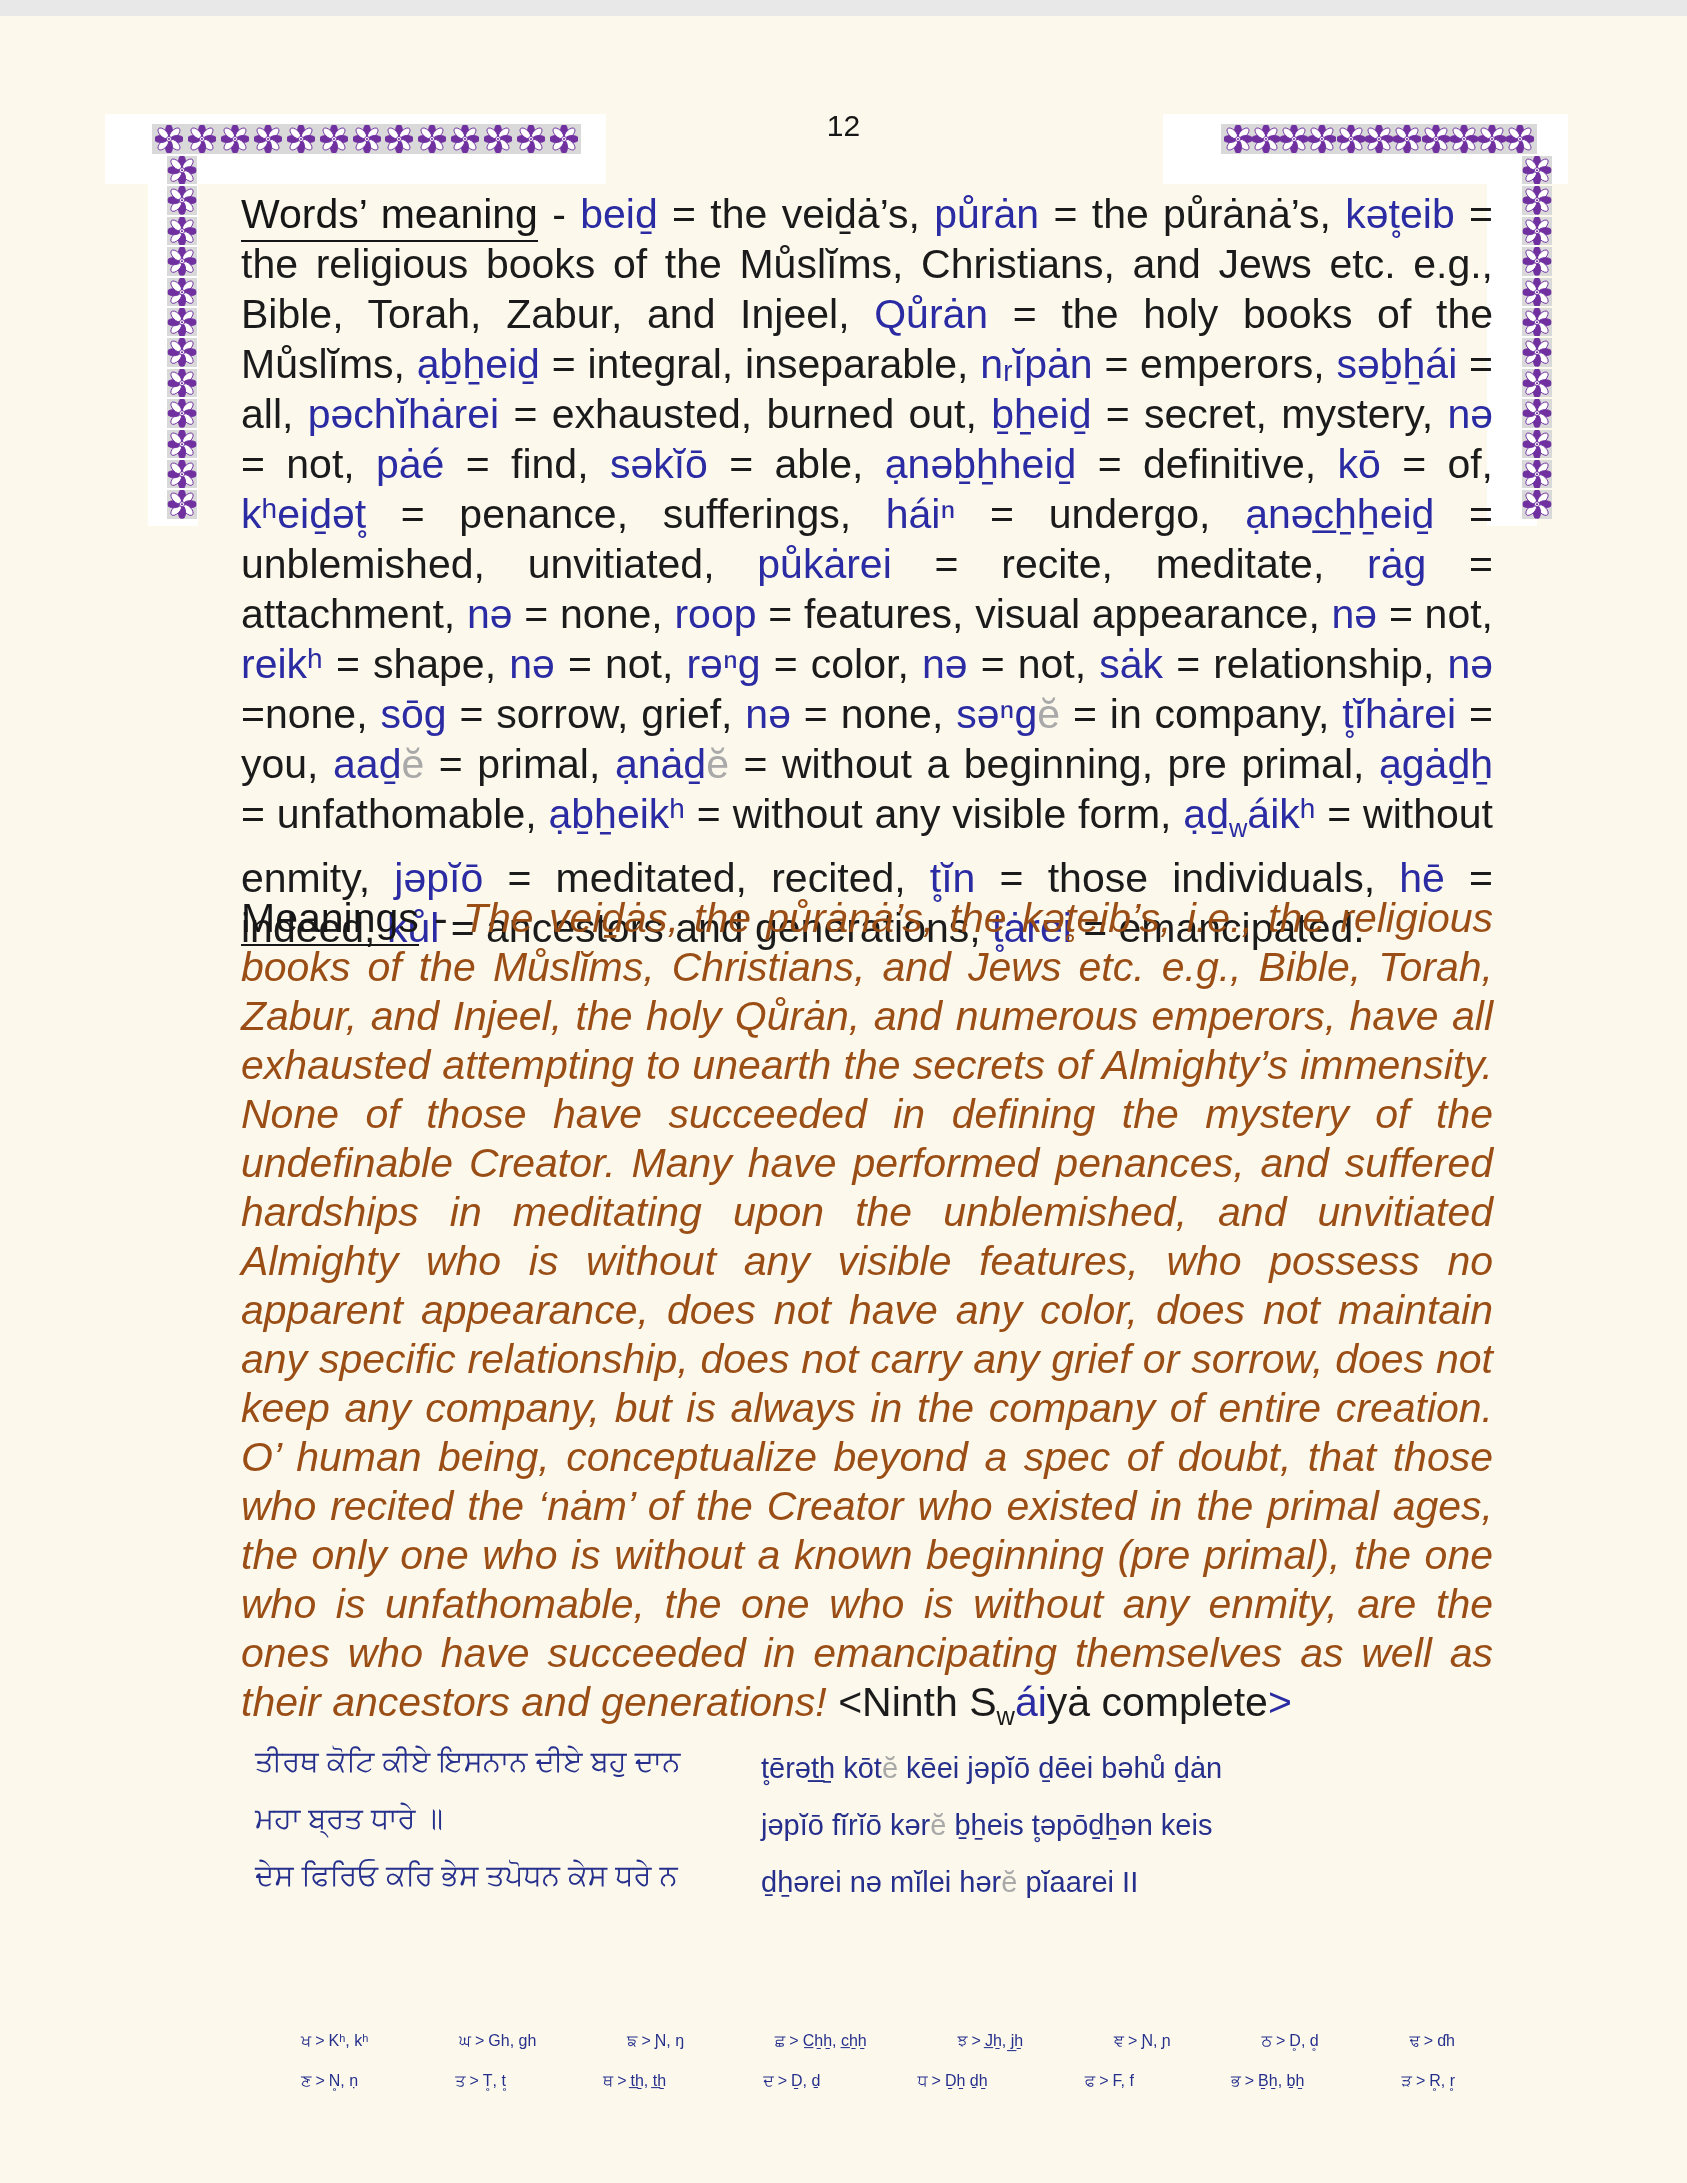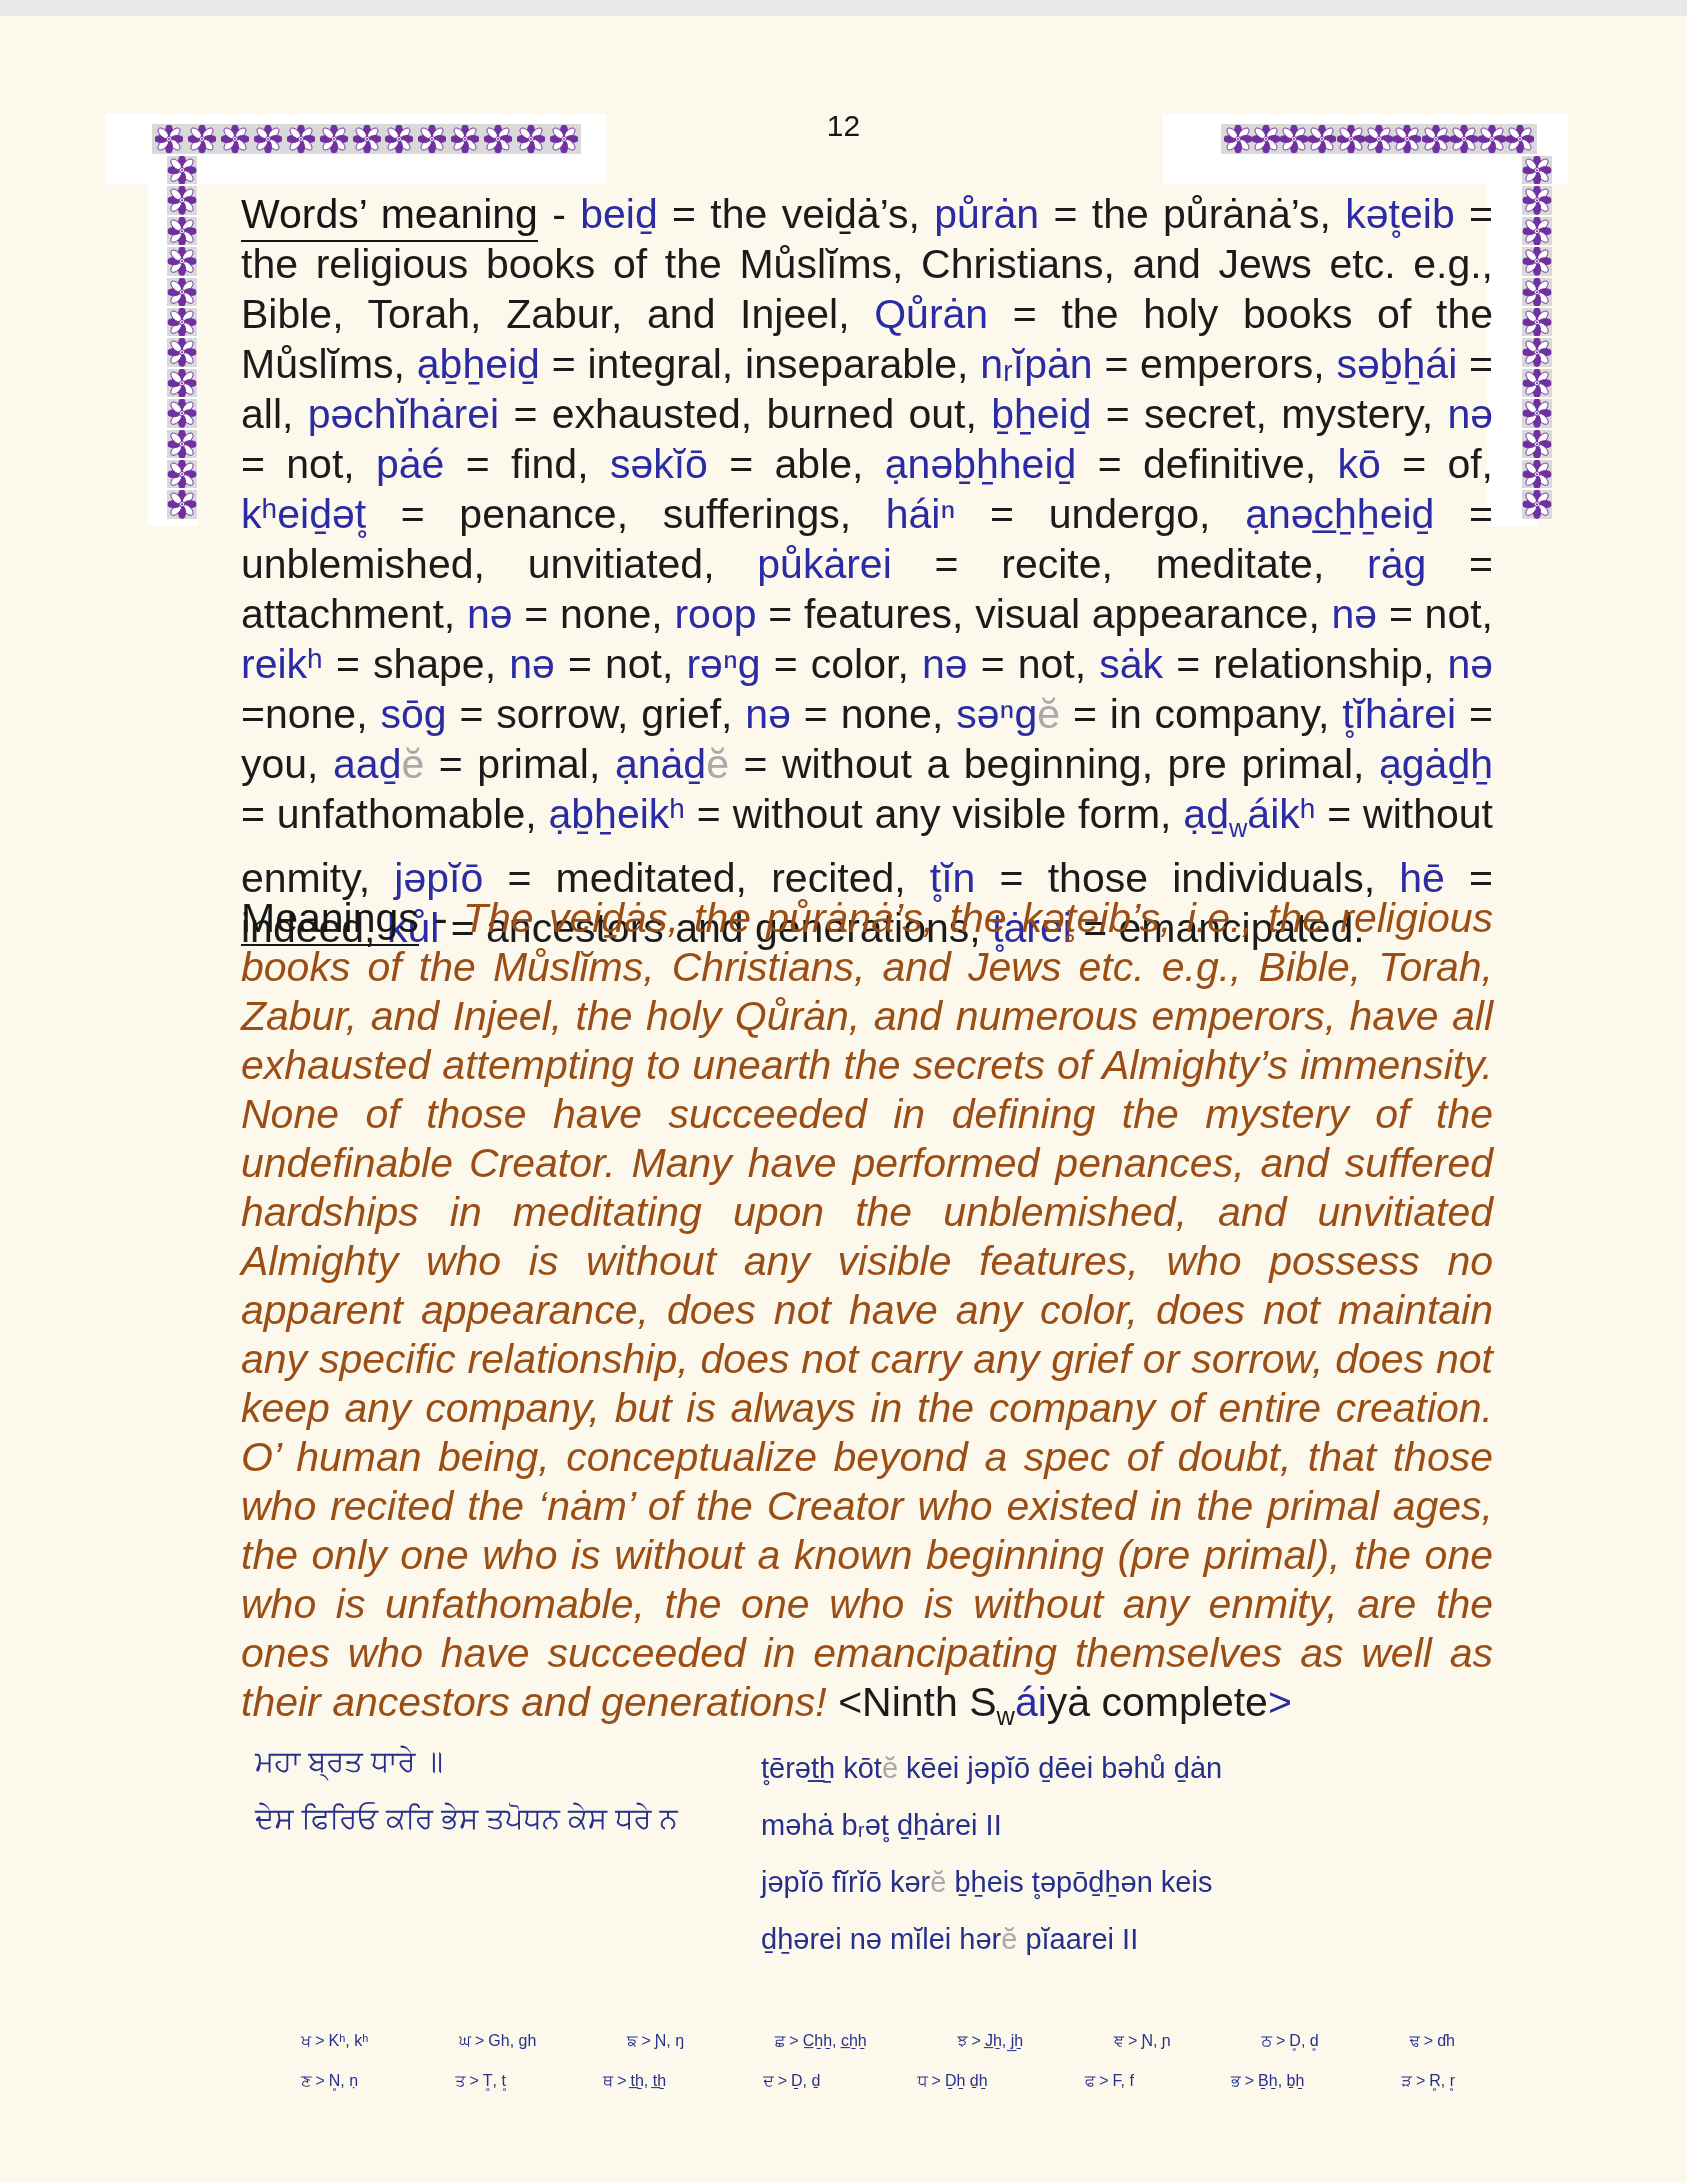--- a/index.html
+++ b/index.html
@@ -254,27 +254,27 @@
       <svg class="flower" viewBox="0 0 40 40">
         <use href="#flower-sym"></use>
       </svg>
     </div>
 
   <p class="para words"><span class="c-h">Words’ meaning</span><span class="c-k"> - </span><span class="c-b">beiḏ</span><span class="c-k"> = the veiḏȧ’s, </span><span class="c-b">půrȧn</span><span class="c-k"> = the půrȧnȧ’s, </span><span class="c-b">kət̥eib</span><span class="c-k"> = the religious books of the Můslĭms, Christians, and Jews etc. e.g., Bible, Torah, Zabur, and Injeel, </span><span class="c-b">Qůrȧn</span><span class="c-k"> = the holy books of the Můslĭms, </span><span class="c-b">ạḇẖeiḏ</span><span class="c-k"> = integral, inseparable, </span><span class="c-b">nᵣĭpȧn</span><span class="c-k"> = emperors, </span><span class="c-b">səḇẖái</span><span class="c-k"> = all, </span><span class="c-b">pəchĭhȧrei</span><span class="c-k"> = exhausted, burned out, </span><span class="c-b">ḇẖeiḏ</span><span class="c-k"> = secret, mystery, </span><span class="c-b">nə</span><span class="c-k"> = not, </span><span class="c-b">pȧé</span><span class="c-k"> = find, </span><span class="c-b">səkĭō</span><span class="c-k"> = able, </span><span class="c-b">ạnəḇẖheiḏ</span><span class="c-k"> = definitive, </span><span class="c-b">kō</span><span class="c-k"> = of, </span><span class="c-b">kʰeiḏət̥</span><span class="c-k"> = penance, sufferings, </span><span class="c-b">háiⁿ</span><span class="c-k"> = undergo, </span><span class="c-b">ạnəc̲ẖẖeiḏ</span><span class="c-k"> = unblemished, unvitiated, </span><span class="c-b">půkȧrei</span><span class="c-k"> = recite, meditate, </span><span class="c-b">rȧg</span><span class="c-k"> = attachment, </span><span class="c-b">nə</span><span class="c-k"> = none, </span><span class="c-b">roop</span><span class="c-k"> = features, visual appearance, </span><span class="c-b">nə</span><span class="c-k"> = not, </span><span class="c-b">reikʰ</span><span class="c-k"> = shape, </span><span class="c-b">nə</span><span class="c-k"> = not, </span><span class="c-b">rəⁿg</span><span class="c-k"> = color, </span><span class="c-b">nə</span><span class="c-k"> = not, </span><span class="c-b">sȧk</span><span class="c-k"> = relationship, </span><span class="c-b">nə</span><span class="c-k"> =none, </span><span class="c-b">sōg</span><span class="c-k"> = sorrow, grief, </span><span class="c-b">nə</span><span class="c-k"> = none, </span><span class="c-b">səⁿg</span><span class="c-g">ĕ</span><span class="c-k"> = in company, </span><span class="c-b">t̥ĭhȧrei</span><span class="c-k"> = you, </span><span class="c-b">aaḏ</span><span class="c-g">ĕ</span><span class="c-k"> = primal, </span><span class="c-b">ạnȧḏ</span><span class="c-g">ĕ</span><span class="c-k"> = without a beginning, pre primal, </span><span class="c-b">ạgȧḏẖ</span><span class="c-k"> = unfathomable, </span><span class="c-b">ạḇẖeikʰ</span><span class="c-k"> = without any visible form, </span><span class="c-b">ạḏ</span><span class="c-sb">w</span><span class="c-b">áikʰ</span><span class="c-k"> = without enmity, </span><span class="c-b">jəpĭō</span><span class="c-k"> = meditated, recited, </span><span class="c-b">t̥ĭn</span><span class="c-k"> = those individuals, </span><span class="c-b">hē</span><span class="c-k"> = indeed, </span><span class="c-b">kůl</span><span class="c-k"> = ancestors and generations, </span><span class="c-b">t̥ȧrei</span><span class="c-k"> = emancipated.</span></p>
 
   <p class="para meanings"><span class="c-h">Meanings</span><span class="c-k"> - </span><span class="c-i">The veiḏȧs, the půrȧnȧ’s, the kət̥eib’s, i.e., the religious books of the Můslĭms, Christians, and Jews etc. e.g., Bible, Torah, Zabur, and Injeel, the holy Qůrȧn, and numerous emperors, have all exhausted attempting to unearth the secrets of Almighty’s immensity. None of those have succeeded in defining the mystery of the undefinable Creator. Many have performed penances, and suffered hardships in meditating upon the unblemished, and unvitiated Almighty who is without any visible features, who possess no apparent appearance, does not have any color, does not maintain any specific relationship, does not carry any grief or sorrow, does not keep any company, but is always in the company of entire creation. O’ human being, conceptualize beyond a spec of doubt, that those who recited the ‘nȧm’ of the Creator who existed in the primal ages, the only one who is without a known beginning (pre primal), the one who is unfathomable, the one who is without any enmity, are the ones who have succeeded in emancipating themselves as well as their ancestors and generations! </span><span class="c-k">&lt;Ninth S</span><span class="c-sk">w</span><span class="c-b">ái</span><span class="c-k">yȧ complete</span><span class="c-b">&gt;</span></p>
 
   <div class="verse-gurmukhi">
+      <div class="vline">ਤੀਰਥ ਕੋਟਿ ਕੀਏ ਇਸਨਾਨ ਦੀਏ ਬਹੁ ਦਾਨ</div>
       <div class="vline">ਮਹਾ ਬ੍ਰਤ ਧਾਰੇ ॥</div>
       <div class="vline">ਦੇਸ ਫਿਰਿਓ ਕਰਿ ਭੇਸ ਤਪੋਧਨ ਕੇਸ ਧਰੇ ਨ</div>
     </div>
 
   <div class="verse-translit">
       <div class="vline"><span>t̥ērət̲ẖ kōt</span><span class="c-g">ĕ</span><span> kēei jəpĭō ḏēei bəhů ḏȧn</span></div>
-      <div class="vline"><span>məhȧ bᵣət̥ ḏẖȧrei II</span></div>
       <div class="vline"><span>jəpĭō fĭrĭō kər</span><span class="c-g">ĕ</span><span> ḇẖeis t̥əpōḏẖən keis</span></div>
       <div class="vline"><span>ḏẖərei nə mĭlei hər</span><span class="c-g">ĕ</span><span> pĭaarei II</span></div>
     </div>
 
   <div class="key">
     <div class="key-row">
         <span class="key-item"><span>ਖ</span><span class="key-arrow">&gt;</span><span>Kʰ, kʰ</span></span>
         <span class="key-item"><span>ਘ</span><span class="key-arrow">&gt;</span><span>Gh, gh</span></span>
         <span class="key-item"><span>ਙ</span><span class="key-arrow">&gt;</span><span>Ɲ, ŋ</span></span>
         <span class="key-item"><span>ਛ</span><span class="key-arrow">&gt;</span><span>C̲ẖẖ, c̲ẖẖ</span></span>

